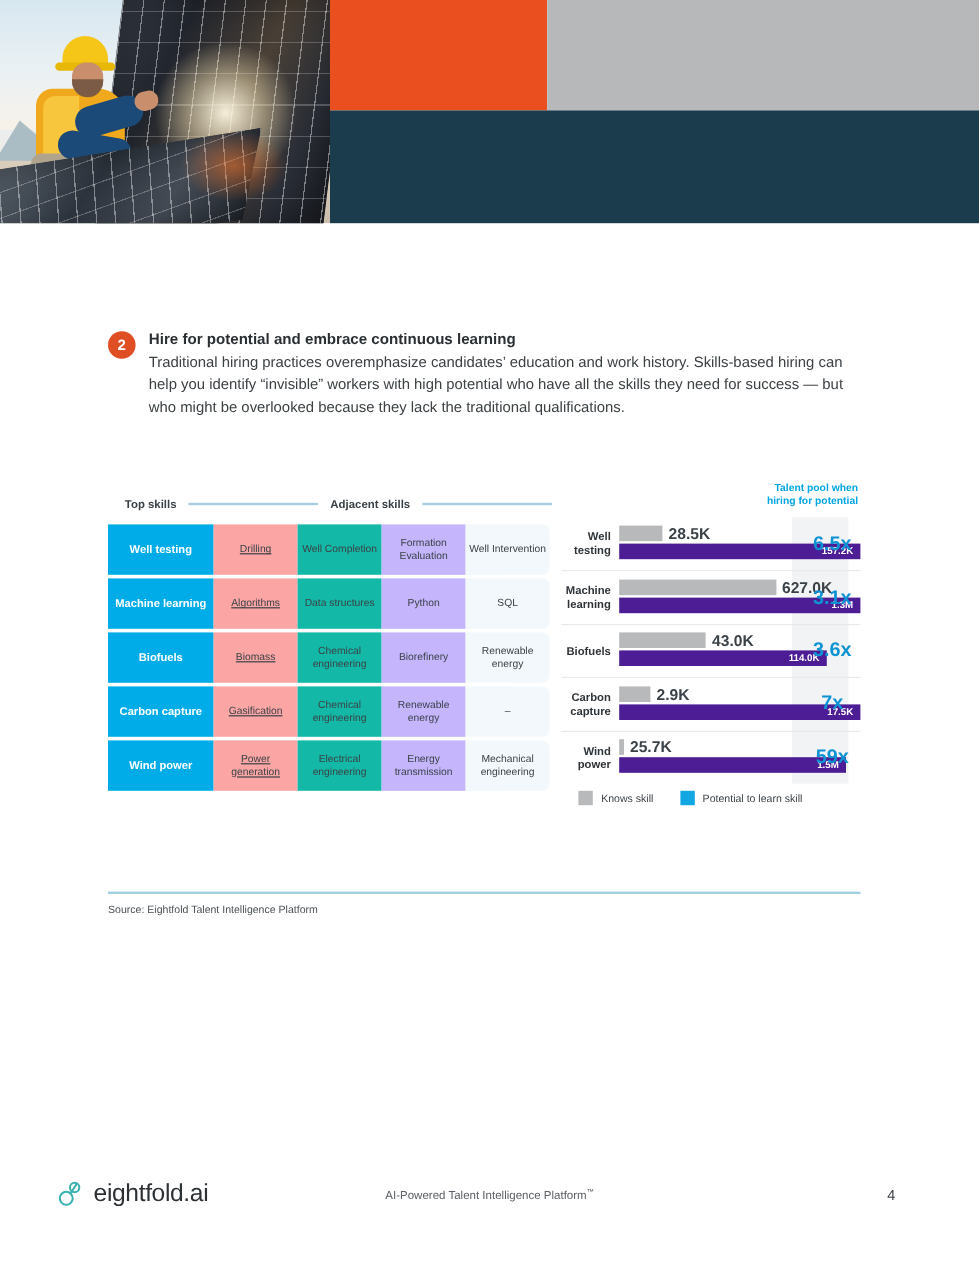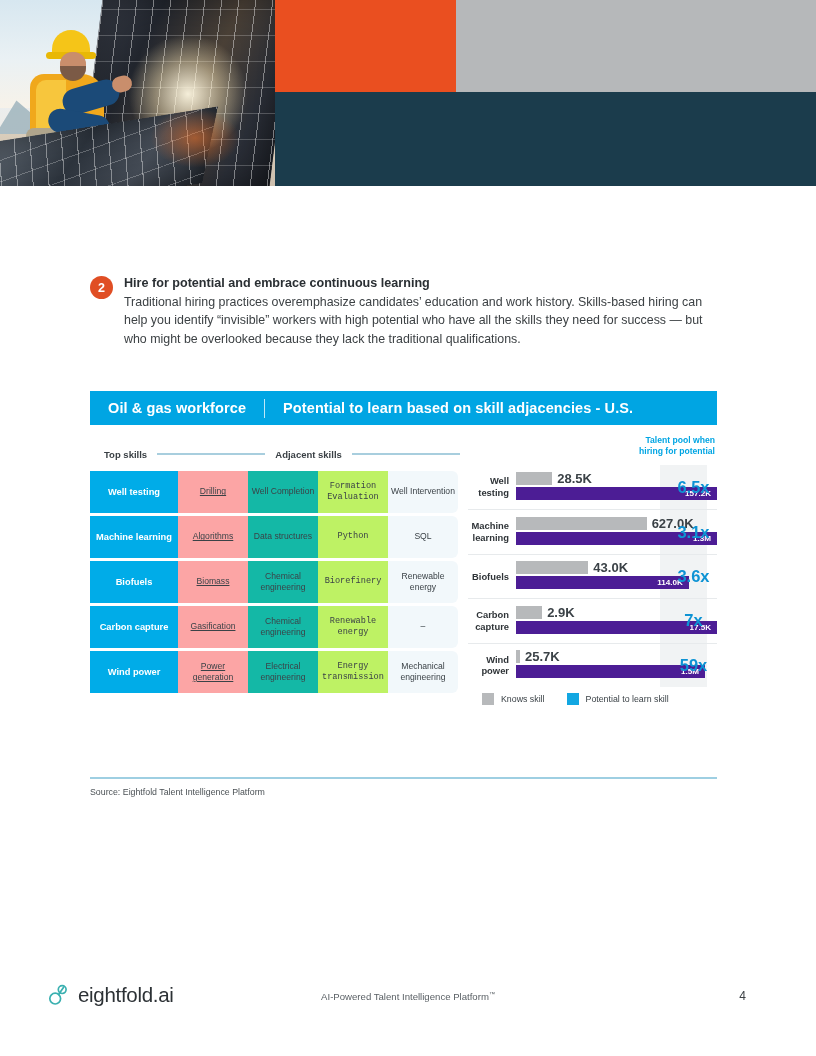--- a/index.html
+++ b/index.html
@@ -160,21 +160,21 @@
   
   .grid { position: absolute; left: 0; top: 46px; width: 372px; }
   .grow { display: flex; height: 42px; margin-bottom: 3px; }
   .gcell {
     display: flex; align-items: center; justify-content: center; text-align: center;
     font-size: 8.6px; color: #3b4247; line-height: 1.32; padding: 0 3px;
   }
   .gcell.c0 { flex: 0 0 88px; background: #00ace8; color: #fff; font-weight: bold; font-size: 9.3px; }
   .gcell.c1 { flex: 0 0 70px; background: #fca5a5; text-decoration: underline; }
   .gcell.c2 { flex: 0 0 70px; background: #14b8a6; }
-  .gcell.c3 { flex: 0 0 70px; background: #bef264; border-radius: 0; font-family: Liberation Mono, monospace; }
+  .gcell.c3 { flex: 0 0 70px; background: #c4b5fd; border-radius: 0; }
   .gcell.c4 { flex: 0 0 70px; background: #f2f8fb; border-radius: 0 6px 6px 0; }
 
   
   .chart { position: absolute; left: 378px; top: 40px; width: 249px; }
   .talent-strip {
     position: absolute; left: 192px; top: 0; width: 47px; height: 222px;
     background: #f1f3f4;
   }
   .crow { position: relative; display: flex; align-items: center; height: 44.4px; }
   .crow + .crow { border-top: 1px solid #e7eaec; }
@@ -268,25 +268,20 @@
       <div class="num-badge">2</div>
       <div class="sec-text">
         <div class="sec-title">Hire for potential and embrace continuous learning</div>
         <div class="sec-body">Traditional hiring practices overemphasize candidates’ education and work history. Skills-based hiring can help you identify “invisible” workers with high potential who have all the skills they need for success — but who might be overlooked because they lack the traditional qualifications.</div>
       </div>
     </div>
   </div>
 
   <div class="card">
 
-    <div class="card-title-bar">
-      <span class="ct-left">Oil &amp; gas workforce</span>
-      <span class="ct-div"></span>
-      <span class="ct-right">Potential to learn based on skill adjacencies - U.S.</span>
-    </div>
 
     <div class="card-body">
 
       <div class="col-head">
         <span class="lbl-top">Top skills</span>
         <span class="rule"></span>
         <span class="lbl-adj">Adjacent skills</span>
         <span class="rule"></span>
       </div>
 

